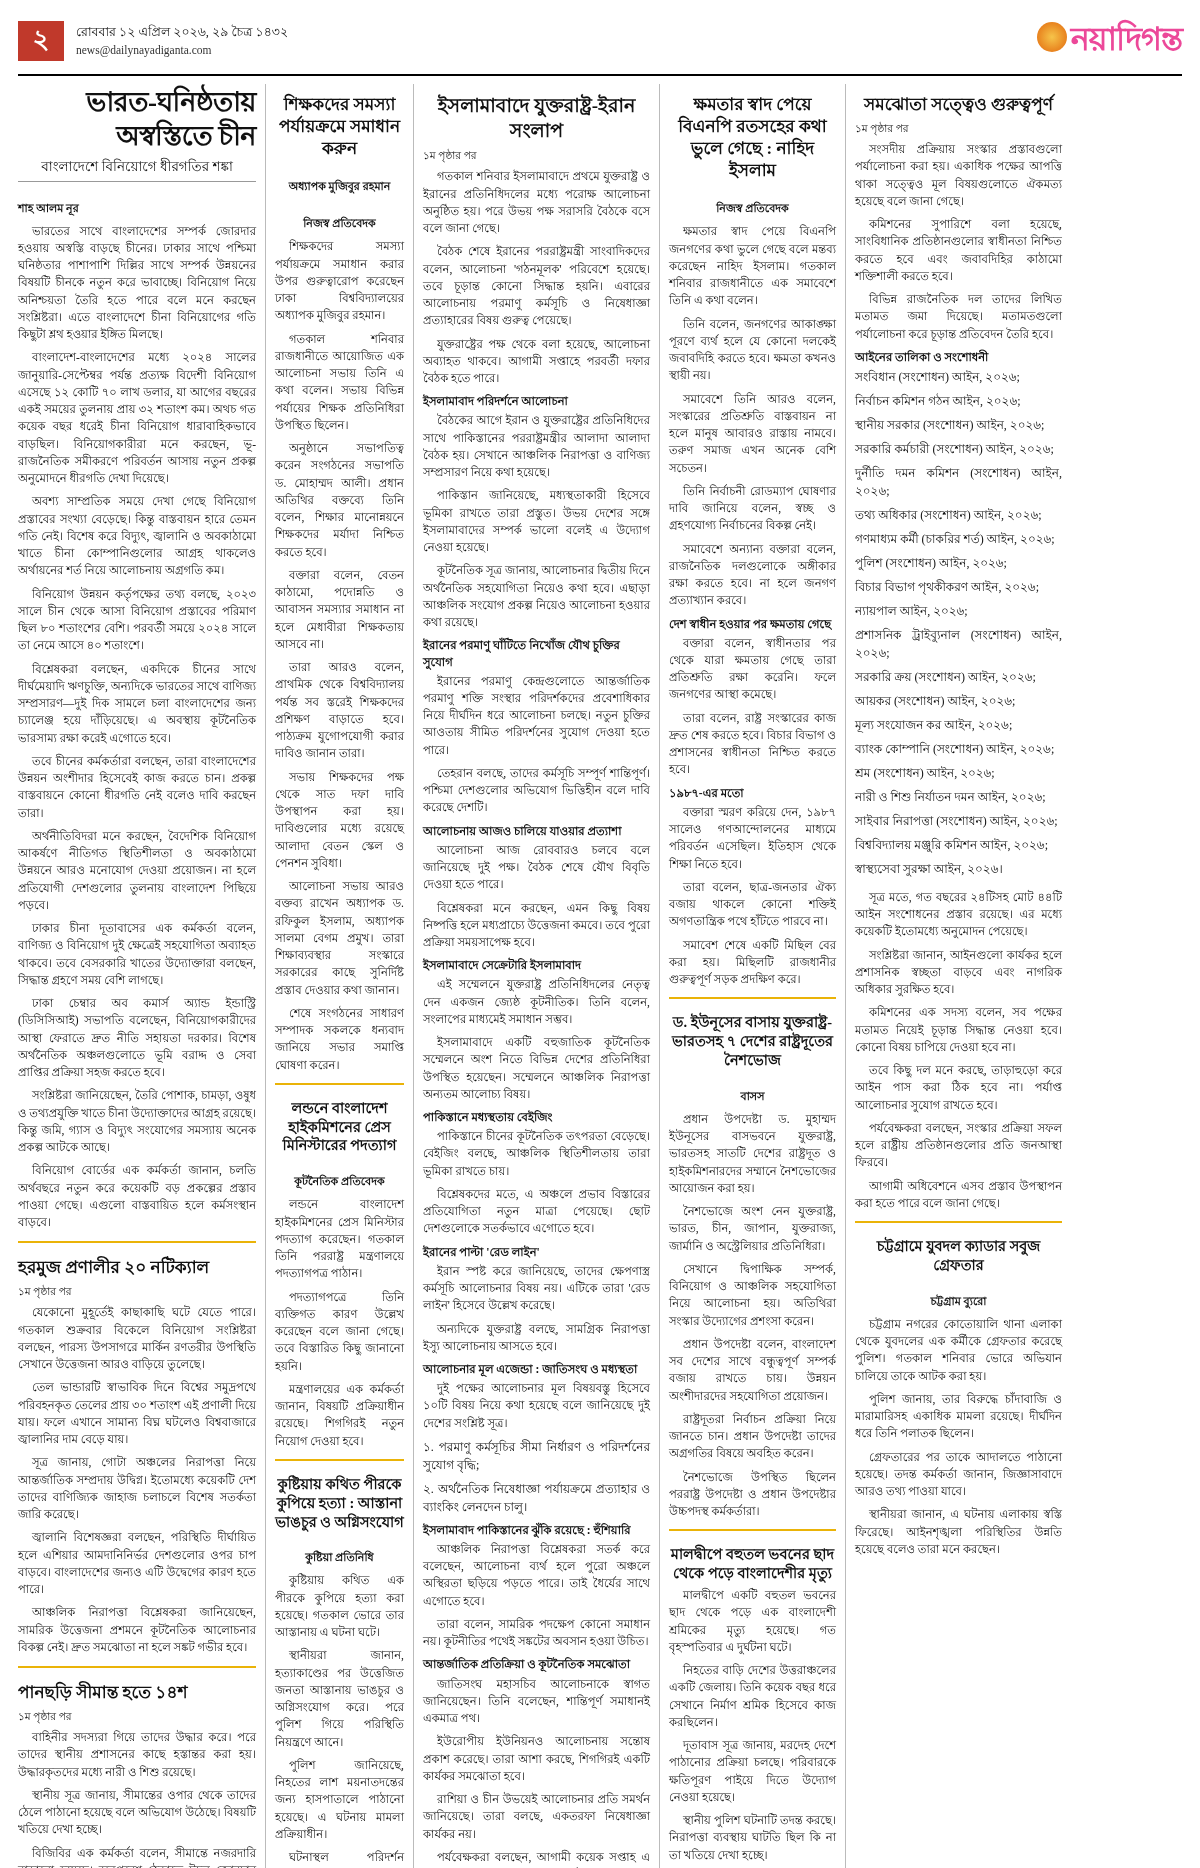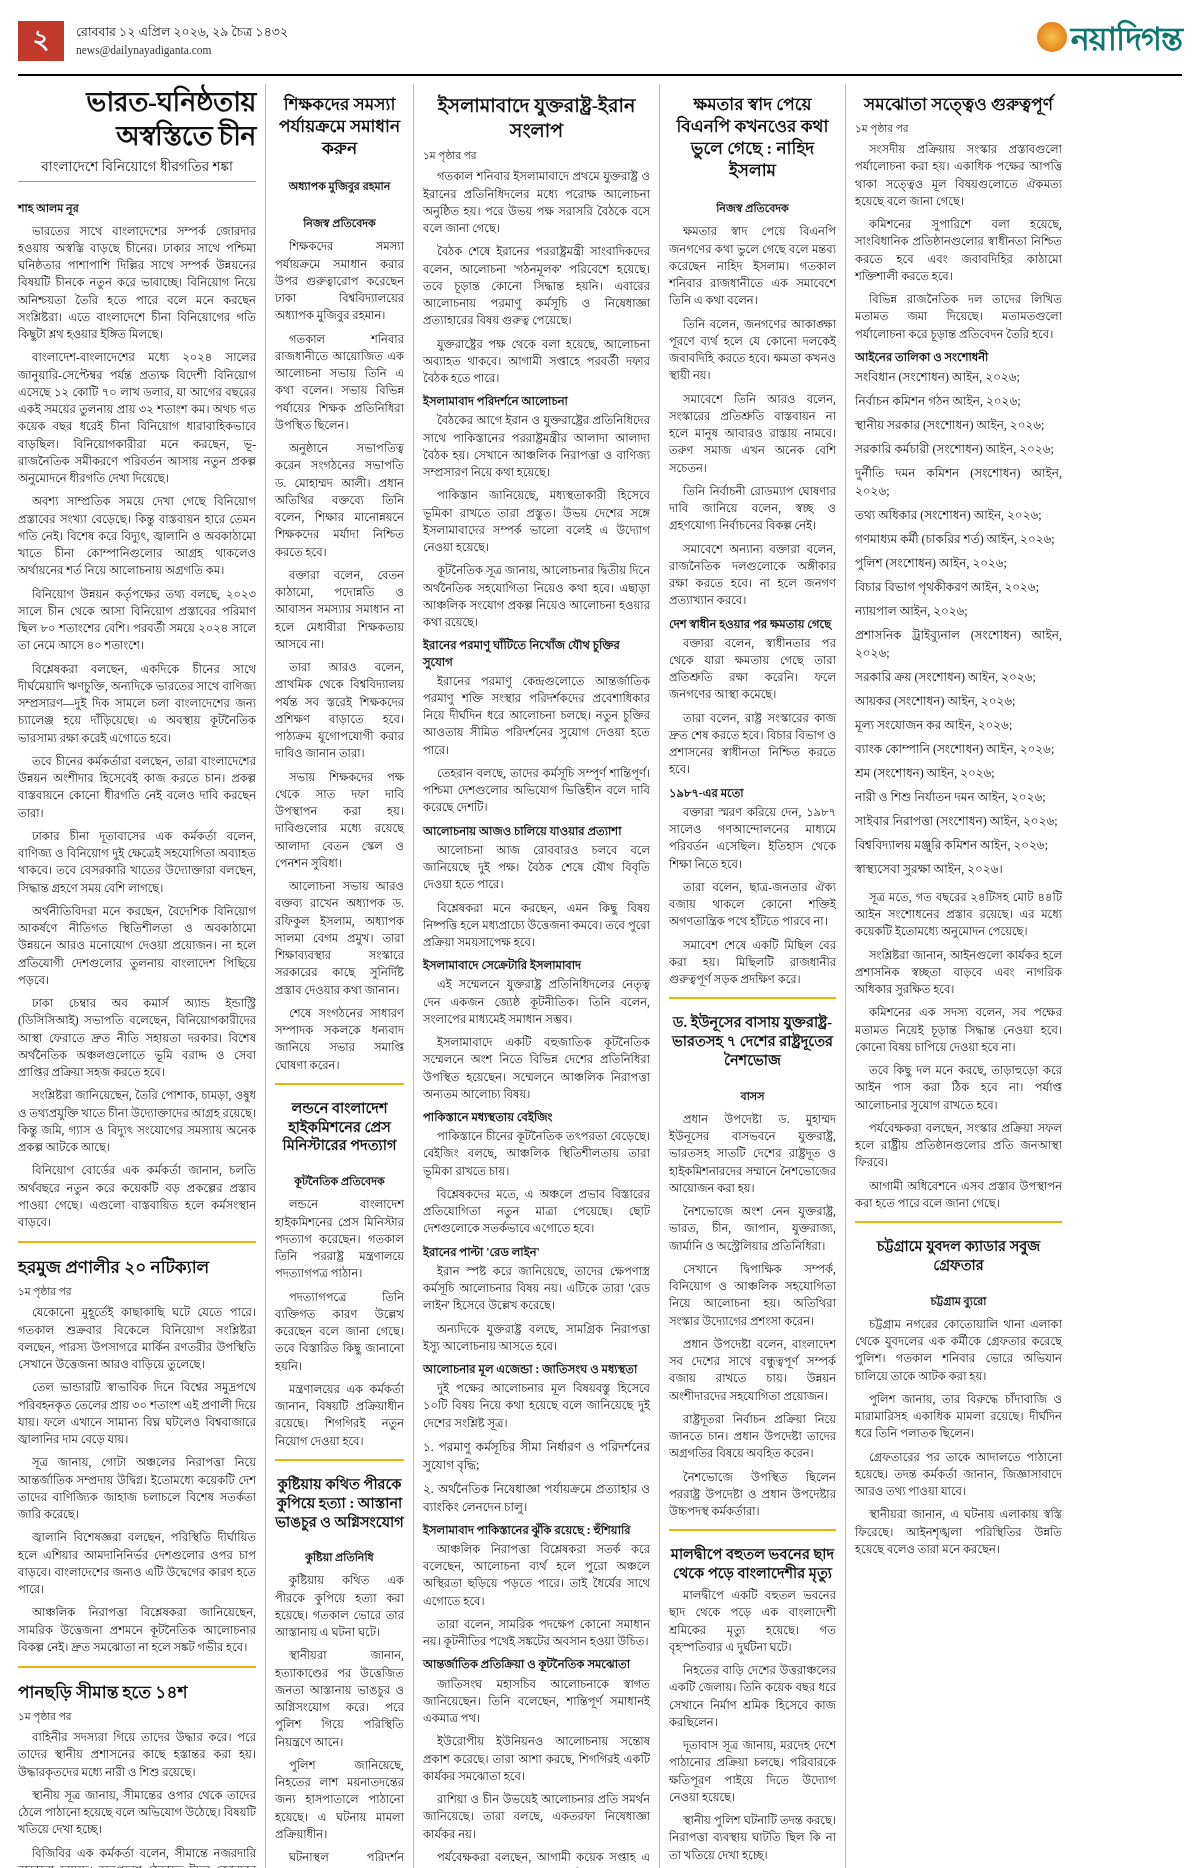--- a/index.html
+++ b/index.html
@@ -48,21 +48,21 @@
     width:30px;height:30px;border-radius:50%;
     background:radial-gradient(circle at 50% 50%,#f6c44a 0%,#e8821e 70%,#d8620d 100%);
     display:inline-block;
     position:relative;
     top:-4px;
   }
   .logo-text{
     font-size:32px;
     font-weight:bold;
     letter-spacing:-1px;
-    color:#0f766e;
+    color:#ec4899;
     font-family:"Liberation Serif",serif;
   }
 
   
   .columns{
     display:flex;
     margin-top:8px;
     gap:0;
   }
   .col{
@@ -170,22 +170,22 @@
     <div class="col c1">
       <h1 class="lead">ভারত-ঘনিষ্ঠতায় অস্বস্তিতে চীন</h1>
       <div class="lead-sub">বাংলাদেশে বিনিয়োগে ধীরগতির শঙ্কা</div>
       <div class="byline left">শাহ আলম নূর</div>
       <p class="body">ভারতের সাথে বাংলাদেশের সম্পর্ক জোরদার হওয়ায় অস্বস্তি বাড়ছে চীনের। ঢাকার সাথে পশ্চিমা ঘনিষ্ঠতার পাশাপাশি দিল্লির সাথে সম্পর্ক উন্নয়নের বিষয়টি চীনকে নতুন করে ভাবাচ্ছে। বিনিয়োগ নিয়ে অনিশ্চয়তা তৈরি হতে পারে বলে মনে করছেন সংশ্লিষ্টরা। এতে বাংলাদেশে চীনা বিনিয়োগের গতি কিছুটা শ্লথ হওয়ার ইঙ্গিত মিলছে।</p>
       <p class="body">বাংলাদেশ-বাংলাদেশের মধ্যে ২০২৪ সালের জানুয়ারি-সেপ্টেম্বর পর্যন্ত প্রত্যক্ষ বিদেশী বিনিয়োগ এসেছে ১২ কোটি ৭০ লাখ ডলার, যা আগের বছরের একই সময়ের তুলনায় প্রায় ৩২ শতাংশ কম। অথচ গত কয়েক বছর ধরেই চীনা বিনিয়োগ ধারাবাহিকভাবে বাড়ছিল। বিনিয়োগকারীরা মনে করছেন, ভূ-রাজনৈতিক সমীকরণে পরিবর্তন আসায় নতুন প্রকল্প অনুমোদনে ধীরগতি দেখা দিয়েছে।</p>
       <p class="body">অবশ্য সাম্প্রতিক সময়ে দেখা গেছে বিনিয়োগ প্রস্তাবের সংখ্যা বেড়েছে। কিন্তু বাস্তবায়ন হারে তেমন গতি নেই। বিশেষ করে বিদ্যুৎ, জ্বালানি ও অবকাঠামো খাতে চীনা কোম্পানিগুলোর আগ্রহ থাকলেও অর্থায়নের শর্ত নিয়ে আলোচনায় অগ্রগতি কম।</p>
       <p class="body">বিনিয়োগ উন্নয়ন কর্তৃপক্ষের তথ্য বলছে, ২০২৩ সালে চীন থেকে আসা বিনিয়োগ প্রস্তাবের পরিমাণ ছিল ৮০ শতাংশের বেশি। পরবর্তী সময়ে ২০২৪ সালে তা নেমে আসে ৪০ শতাংশে।</p>
       <p class="body">বিশ্লেষকরা বলছেন, একদিকে চীনের সাথে দীর্ঘমেয়াদি ঋণচুক্তি, অন্যদিকে ভারতের সাথে বাণিজ্য সম্প্রসারণ—দুই দিক সামলে চলা বাংলাদেশের জন্য চ্যালেঞ্জ হয়ে দাঁড়িয়েছে। এ অবস্থায় কূটনৈতিক ভারসাম্য রক্ষা করেই এগোতে হবে।</p>
       <p class="body">তবে চীনের কর্মকর্তারা বলছেন, তারা বাংলাদেশের উন্নয়ন অংশীদার হিসেবেই কাজ করতে চান। প্রকল্প বাস্তবায়নে কোনো ধীরগতি নেই বলেও দাবি করছেন তারা।</p>
+      <p class="body">অর্থনীতিবিদরা মনে করছেন, বৈদেশিক বিনিয়োগ আকর্ষণে নীতিগত স্থিতিশীলতা ও অবকাঠামো উন্নয়নে আরও মনোযোগ দেওয়া প্রয়োজন। না হলে প্রতিযোগী দেশগুলোর তুলনায় বাংলাদেশ পিছিয়ে পড়বে।</p>
       <p class="body">ঢাকার চীনা দূতাবাসের এক কর্মকর্তা বলেন, বাণিজ্য ও বিনিয়োগ দুই ক্ষেত্রেই সহযোগিতা অব্যাহত থাকবে। তবে বেসরকারি খাতের উদ্যোক্তারা বলছেন, সিদ্ধান্ত গ্রহণে সময় বেশি লাগছে।</p>
-      <p class="body">অর্থনীতিবিদরা মনে করছেন, বৈদেশিক বিনিয়োগ আকর্ষণে নীতিগত স্থিতিশীলতা ও অবকাঠামো উন্নয়নে আরও মনোযোগ দেওয়া প্রয়োজন। না হলে প্রতিযোগী দেশগুলোর তুলনায় বাংলাদেশ পিছিয়ে পড়বে।</p>
       <p class="body">ঢাকা চেম্বার অব কমার্স অ্যান্ড ইন্ডাস্ট্রি (ডিসিসিআই) সভাপতি বলেছেন, বিনিয়োগকারীদের আস্থা ফেরাতে দ্রুত নীতি সহায়তা দরকার। বিশেষ অর্থনৈতিক অঞ্চলগুলোতে ভূমি বরাদ্দ ও সেবা প্রাপ্তির প্রক্রিয়া সহজ করতে হবে।</p>
       <p class="body">সংশ্লিষ্টরা জানিয়েছেন, তৈরি পোশাক, চামড়া, ওষুধ ও তথ্যপ্রযুক্তি খাতে চীনা উদ্যোক্তাদের আগ্রহ রয়েছে। কিন্তু জমি, গ্যাস ও বিদ্যুৎ সংযোগের সমস্যায় অনেক প্রকল্প আটকে আছে।</p>
       <p class="body">বিনিয়োগ বোর্ডের এক কর্মকর্তা জানান, চলতি অর্থবছরে নতুন করে কয়েকটি বড় প্রকল্পের প্রস্তাব পাওয়া গেছে। এগুলো বাস্তবায়িত হলে কর্মসংস্থান বাড়বে।</p>
 
       <h2 class="hl left rule-thick">হরমুজ প্রণালীর ২০ নটিক্যাল</h2>
       <div class="jump">১ম পৃষ্ঠার পর</div>
       <p class="body">যেকোনো মুহূর্তেই কাছাকাছি ঘটে যেতে পারে। গতকাল শুক্রবার বিকেলে বিনিয়োগ সংশ্লিষ্টরা বলছেন, পারস্য উপসাগরে মার্কিন রণতরীর উপস্থিতি সেখানে উত্তেজনা আরও বাড়িয়ে তুলেছে।</p>
       <p class="body">তেল ভান্ডারটি স্বাভাবিক দিনে বিশ্বের সমুদ্রপথে পরিবহনকৃত তেলের প্রায় ৩০ শতাংশ এই প্রণালী দিয়ে যায়। ফলে এখানে সামান্য বিঘ্ন ঘটলেও বিশ্ববাজারে জ্বালানির দাম বেড়ে যায়।</p>
       <p class="body">সূত্র জানায়, গোটা অঞ্চলের নিরাপত্তা নিয়ে আন্তর্জাতিক সম্প্রদায় উদ্বিগ্ন। ইতোমধ্যে কয়েকটি দেশ তাদের বাণিজ্যিক জাহাজ চলাচলে বিশেষ সতর্কতা জারি করেছে।</p>
       <p class="body">জ্বালানি বিশেষজ্ঞরা বলছেন, পরিস্থিতি দীর্ঘায়িত হলে এশিয়ার আমদানিনির্ভর দেশগুলোর ওপর চাপ বাড়বে। বাংলাদেশের জন্যও এটি উদ্বেগের কারণ হতে পারে।</p>
@@ -269,21 +269,21 @@
       <p class="body">তারা বলেন, সামরিক পদক্ষেপ কোনো সমাধান নয়। কূটনীতির পথেই সঙ্কটের অবসান হওয়া উচিত।</p>
 
       <div class="sub-em">আন্তর্জাতিক প্রতিক্রিয়া ও কূটনৈতিক সমঝোতা</div>
       <p class="body">জাতিসংঘ মহাসচিব আলোচনাকে স্বাগত জানিয়েছেন। তিনি বলেছেন, শান্তিপূর্ণ সমাধানই একমাত্র পথ।</p>
       <p class="body">ইউরোপীয় ইউনিয়নও আলোচনায় সন্তোষ প্রকাশ করেছে। তারা আশা করছে, শিগগিরই একটি কার্যকর সমঝোতা হবে।</p>
       <p class="body">রাশিয়া ও চীন উভয়েই আলোচনার প্রতি সমর্থন জানিয়েছে। তারা বলছে, একতরফা নিষেধাজ্ঞা কার্যকর নয়।</p>
       <p class="body">পর্যবেক্ষকরা বলছেন, আগামী কয়েক সপ্তাহ এ আলোচনার জন্য অত্যন্ত গুরুত্বপূর্ণ হতে যাচ্ছে।</p>
     </div>
 
     <div class="col c4">
-      <h2 class="hl">ক্ষমতার স্বাদ পেয়ে বিএনপি কখনওের কথা ভুলে গেছে : নাহিদ ইসলাম</h2>
+      <h2 class="hl">ক্ষমতার স্বাদ পেয়ে বিএনপি রতসহের কথা ভুলে গেছে : নাহিদ ইসলাম</h2>
       <div class="byline">নিজস্ব প্রতিবেদক</div>
       <p class="body">ক্ষমতার স্বাদ পেয়ে বিএনপি জনগণের কথা ভুলে গেছে বলে মন্তব্য করেছেন নাহিদ ইসলাম। গতকাল শনিবার রাজধানীতে এক সমাবেশে তিনি এ কথা বলেন।</p>
       <p class="body">তিনি বলেন, জনগণের আকাঙ্ক্ষা পূরণে ব্যর্থ হলে যে কোনো দলকেই জবাবদিহি করতে হবে। ক্ষমতা কখনও স্থায়ী নয়।</p>
       <p class="body">সমাবেশে তিনি আরও বলেন, সংস্কারের প্রতিশ্রুতি বাস্তবায়ন না হলে মানুষ আবারও রাস্তায় নামবে। তরুণ সমাজ এখন অনেক বেশি সচেতন।</p>
       <p class="body">তিনি নির্বাচনী রোডম্যাপ ঘোষণার দাবি জানিয়ে বলেন, স্বচ্ছ ও গ্রহণযোগ্য নির্বাচনের বিকল্প নেই।</p>
       <p class="body">সমাবেশে অন্যান্য বক্তারা বলেন, রাজনৈতিক দলগুলোকে অঙ্গীকার রক্ষা করতে হবে। না হলে জনগণ প্রত্যাখ্যান করবে।</p>
 
       <div class="sub-em">দেশ স্বাধীন হওয়ার পর ক্ষমতায় গেছে</div>
       <p class="body">বক্তারা বলেন, স্বাধীনতার পর থেকে যারা ক্ষমতায় গেছে তারা প্রতিশ্রুতি রক্ষা করেনি। ফলে জনগণের আস্থা কমেছে।</p>
       <p class="body">তারা বলেন, রাষ্ট্র সংস্কারের কাজ দ্রুত শেষ করতে হবে। বিচার বিভাগ ও প্রশাসনের স্বাধীনতা নিশ্চিত করতে হবে।</p>

